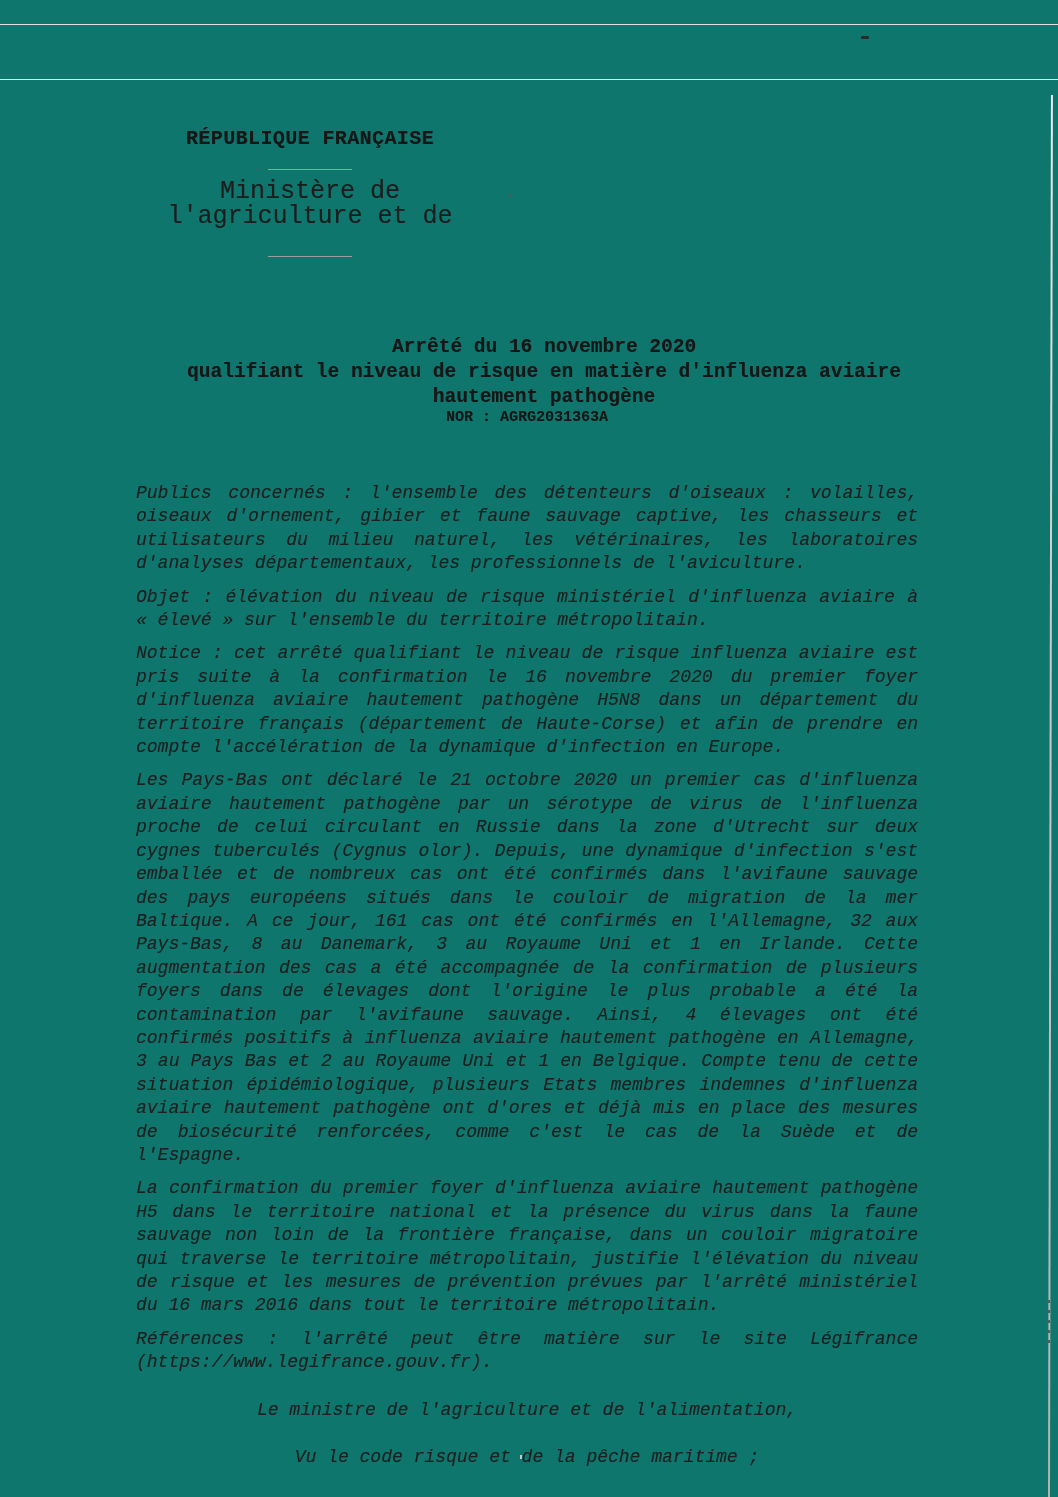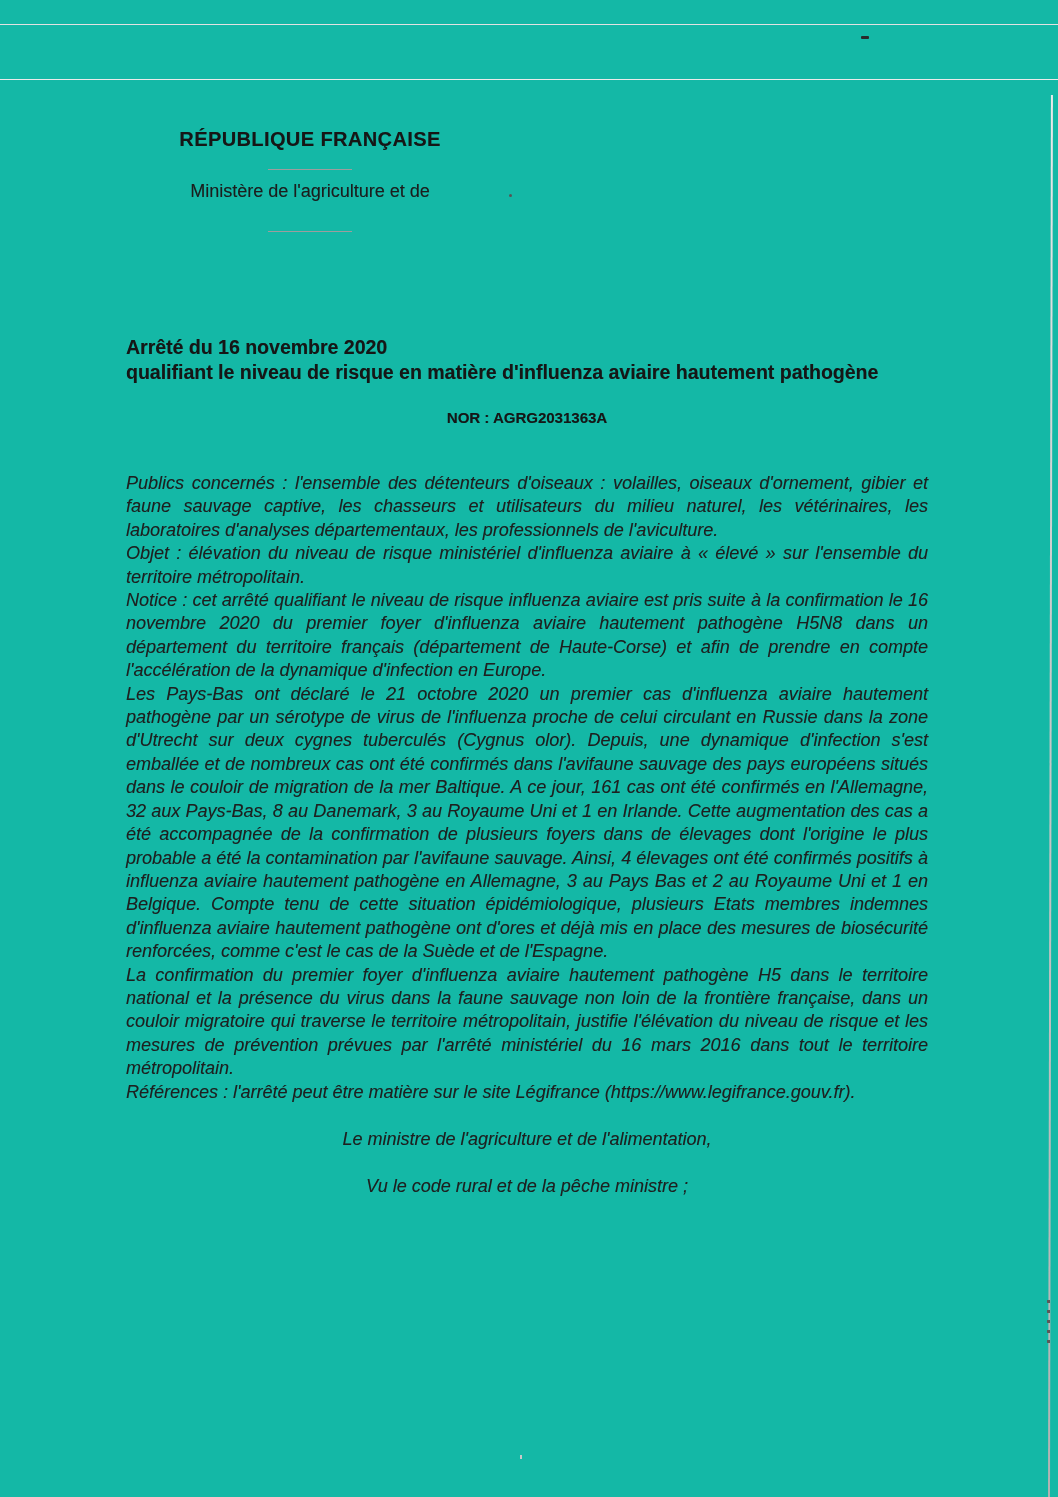--- a/index.html
+++ b/index.html
@@ -4,23 +4,23 @@
 <style>
   html, body {
     margin: 0;
     padding: 0;
     background: #ffffff;
   }
   .page {
     position: relative;
     width: 1058px;
     height: 1497px;
-    background: #14b8a6;
+    background: #0f766e;
     overflow: hidden;
-    font-family: Liberation Sans, sans-serif;
+    font-family: Liberation Mono, monospace;
     color: #1c1c1c;
   }
 
   
   .scan-hline-1 {
     position: absolute; top: 24px; left: 0;
     width: 1058px; height: 1px; background: #e2e2e2;
   }
   .scan-hline-2 {
     position: absolute; top: 79px; left: 0;
@@ -63,28 +63,28 @@
     color: #161616;
     text-shadow: 0.3px 0.3px 0 rgba(0,0,0,0.35);
   }
   .lh-divider {
     width: 84px; height: 0;
     border-top: 1px solid #9d9d9d;
     margin: 17px auto 9px auto;
   }
   .lh-divider.second { margin-top: 27px; }
   .ministry {
-    font-size: 18px; line-height: 25px; color: #1d1d1d;
+    font-size: 25px; line-height: 25px; color: #1d1d1d;
     text-shadow: 0.25px 0.25px 0 rgba(0,0,0,0.3);
   }
 
   
   .decree-title {
-    position: absolute; top: 335px; left: 126px;
-    width: 802px; 
+    position: absolute; top: 335px; left: 143px;
+    width: 802px; text-align: center;
     font-size: 19.5px; font-weight: bold;
     line-height: 25px; color: #161616;
     text-shadow: 0.3px 0.3px 0 rgba(0,0,0,0.35);
   }
   .nor {
     position: absolute; top: 409px; left: 126px;
     width: 802px; text-align: center;
     font-size: 15px; font-weight: bold;
     color: #161616;
     text-shadow: 0.3px 0.3px 0 rgba(0,0,0,0.35);
@@ -93,21 +93,21 @@
   
   .doc-body {
     position: absolute; top: 472px; left: 126px;
     width: 802px;
     font-style: italic;
     font-size: 18px; line-height: 23.4px;
     color: #1f1f1f;
     text-shadow: 0.25px 0.25px 0 rgba(0,0,0,0.3);
   }
   .doc-body p {
-    margin: 0;
+    margin: 10px;
     text-align: justify;
   }
   .doc-body p.closing {
     margin-top: 24px;
     text-align: center;
   }
 </style>
 </head>
 <body>
 
@@ -137,16 +137,16 @@
   <div class="nor">NOR : AGRG2031363A</div>
 
   <div class="doc-body">
     <p>Publics concernés : l'ensemble des détenteurs d'oiseaux : volailles, oiseaux d'ornement, gibier et faune sauvage captive, les chasseurs et utilisateurs du milieu naturel, les vétérinaires, les laboratoires d'analyses départementaux, les professionnels de l'aviculture.</p>
     <p>Objet : élévation du niveau de risque ministériel d'influenza aviaire à « élevé » sur l'ensemble du territoire métropolitain.</p>
     <p>Notice : cet arrêté qualifiant le niveau de risque influenza aviaire est pris suite à la confirmation le 16 novembre 2020 du premier foyer d'influenza aviaire hautement pathogène H5N8 dans un département du territoire français (département de Haute-Corse) et afin de prendre en compte l'accélération de la dynamique d'infection en Europe.</p>
     <p>Les Pays-Bas ont déclaré le 21 octobre 2020 un premier cas d'influenza aviaire hautement pathogène par un sérotype de virus de l'influenza proche de celui circulant en Russie dans la zone d'Utrecht sur deux cygnes tuberculés (Cygnus olor). Depuis, une dynamique d'infection s'est emballée et de nombreux cas ont été confirmés dans l'avifaune sauvage des pays européens situés dans le couloir de migration de la mer Baltique. A ce jour, 161 cas ont été confirmés en l'Allemagne, 32 aux Pays-Bas, 8 au Danemark, 3 au Royaume Uni et 1 en Irlande. Cette augmentation des cas a été accompagnée de la confirmation de plusieurs foyers dans de élevages dont l'origine le plus probable a été la contamination par l'avifaune sauvage. Ainsi, 4 élevages ont été confirmés positifs à influenza aviaire hautement pathogène en Allemagne, 3 au Pays Bas et 2 au Royaume Uni et 1 en Belgique. Compte tenu de cette situation épidémiologique, plusieurs Etats membres indemnes d'influenza aviaire hautement pathogène ont d'ores et déjà mis en place des mesures de biosécurité renforcées, comme c'est le cas de la Suède et de l'Espagne.</p>
     <p>La confirmation du premier foyer d'influenza aviaire hautement pathogène H5 dans le territoire national et la présence du virus dans la faune sauvage non loin de la frontière française, dans un couloir migratoire qui traverse le territoire métropolitain, justifie l'élévation du niveau de risque et les mesures de prévention prévues par l'arrêté ministériel du 16 mars 2016 dans tout le territoire métropolitain.</p>
     <p>Références : l'arrêté peut être matière sur le site Légifrance (https://www.legifrance.gouv.fr).</p>
     <p class="closing">Le ministre de l'agriculture et de l'alimentation,</p>
-    <p class="closing">Vu le code rural et de la pêche ministre ;</p>
+    <p class="closing">Vu le code risque et de la pêche maritime ;</p>
   </div>
 
 </div>
 
 </body></html>

